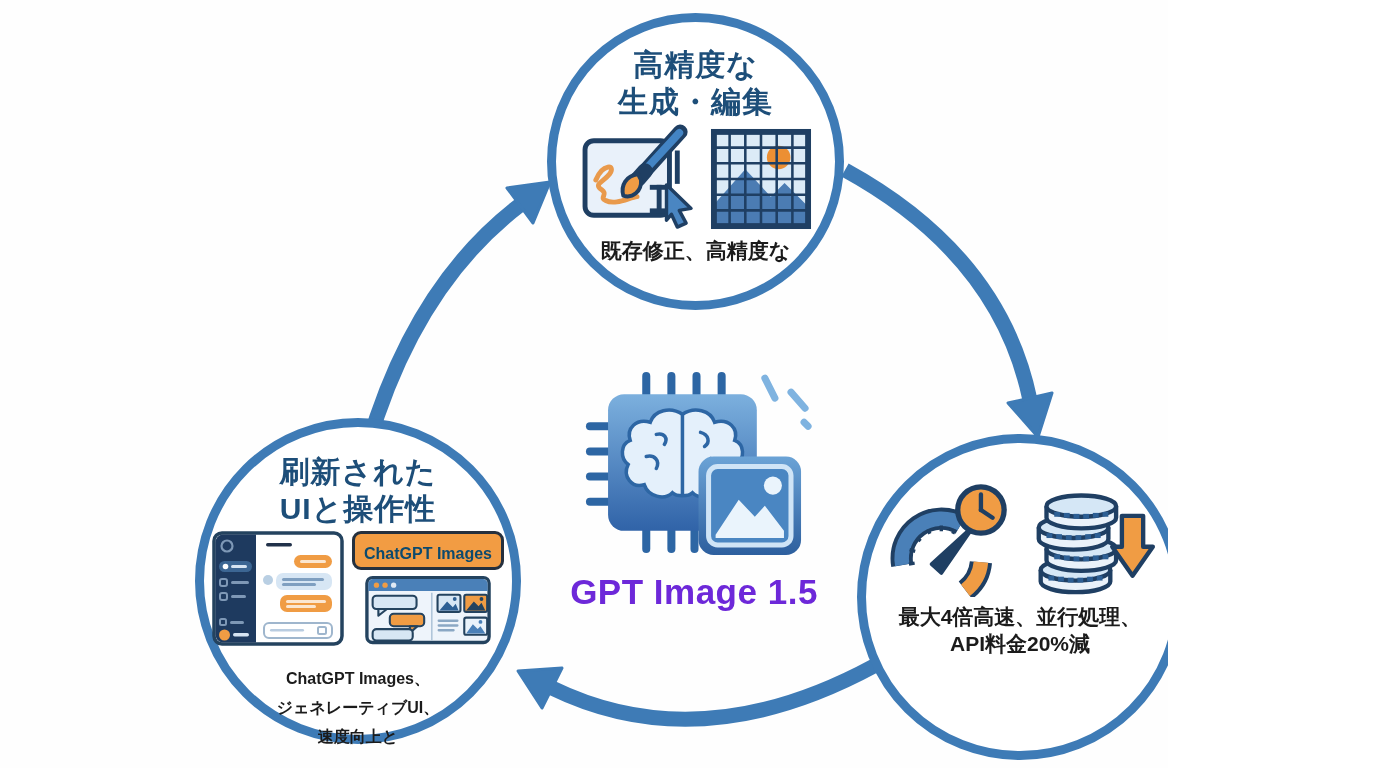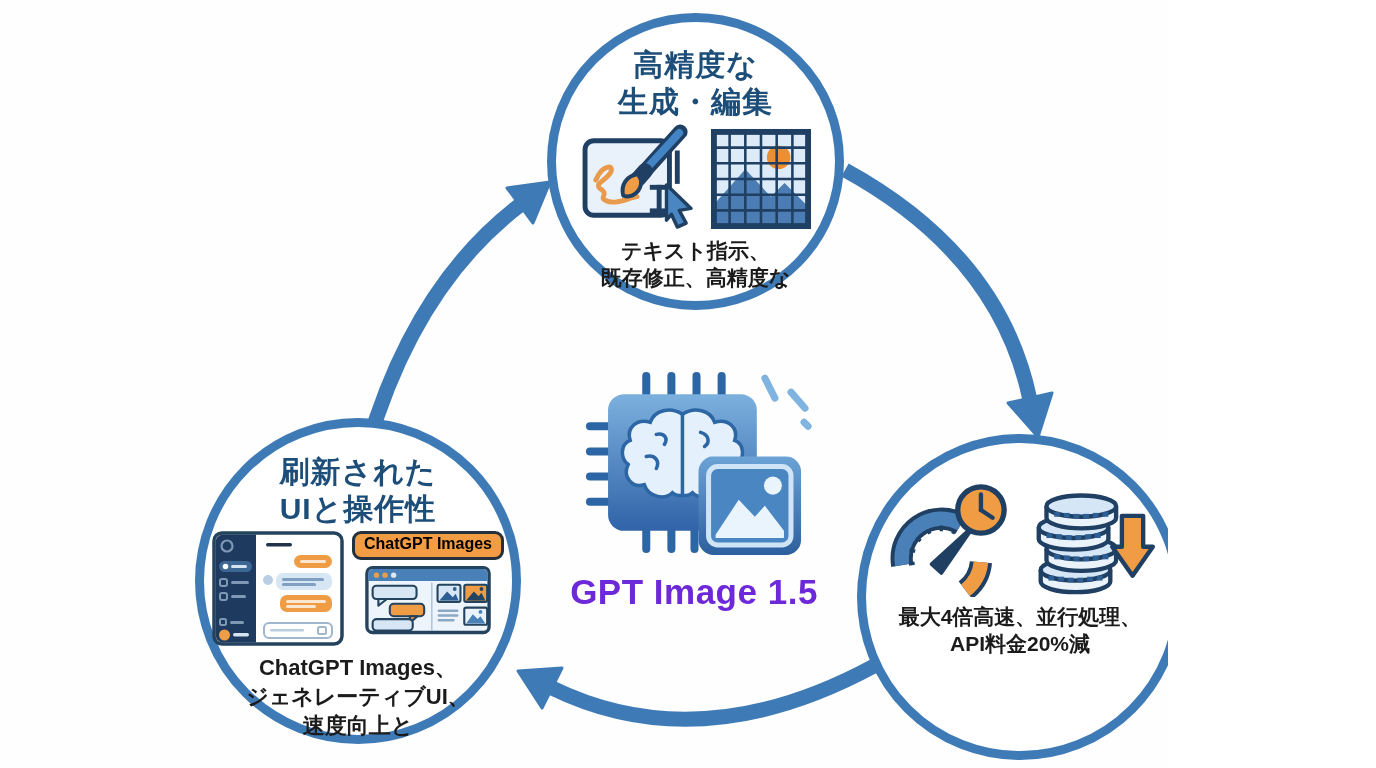--- a/index.html
+++ b/index.html
@@ -17,25 +17,25 @@
   #node-right { left:857px; top:434px; width:326px; height:326px; padding-top:30px; }
   #node-left  { left:195px; top:418px; width:326px; height:326px; padding-top:26px; }
   .node-title { color:#1d4e79; font-weight:800; font-size:30px; line-height:37px; text-align:center; letter-spacing:1px; }
   .node-desc  { color:#1b1b1b; font-weight:700; font-size:21px; line-height:27px; text-align:center; }
   .icon-row { display:flex; align-items:flex-end; justify-content:center; }
   #node-top  .icon-row { margin-top:4px; gap:10px; }
   #node-right .icon-row { margin-top:8px; gap:6px; align-items:flex-start; }
   #node-left .icon-row { margin-top:4px; gap:8px; align-items:flex-start; }
   #node-top  .node-desc { margin-top:7px; }
   #node-right .node-desc { margin-top:6px; }
-  #node-left .node-desc { margin-top:7px; font-size:22px; line-height:29px; }
+  #node-left .node-desc { margin-top:18px; font-size:16px; line-height:29px; }
   .left-col2 { display:flex; flex-direction:column; align-items:center; gap:5px; }
   .badge {
     background:#f29c43; border:3px solid #25303e; border-radius:9px;
-    color:#000000; font-weight:800; font-size:16px; padding:1px 9px 4px; white-space:nowrap;
+    color:#0c4a6e; font-weight:800; font-size:16px; padding:11px 9px 4px; white-space:nowrap;
   }
   .center-block { position:absolute; left:553px; top:364px; width:282px; text-align:center; z-index:1; }
   .center-title { margin-top:8px; color:#6d28d9; font-weight:800; font-size:35px; letter-spacing:0.5px; }
 </style>
 </head>
 <body>
 
 <div class="stage">
 
   <svg class="arrows-layer" width="1376" height="768" viewBox="0 0 1376 768">
@@ -85,21 +85,20 @@
           <line x1="4" y1="20" x2="100" y2="20"></line>
             <line x1="4" y1="36" x2="100" y2="36"></line>
           <line x1="4" y1="52" x2="100" y2="52"></line>
             <line x1="4" y1="68" x2="100" y2="68"></line>
           <line x1="4" y1="84" x2="100" y2="84"></line>
         </g>
         <rect x="4" y="4" width="96" height="96" fill="none" stroke="#1f3f63" stroke-width="6"></rect>
       </svg>
     </div>
     <div class="node-desc">
-      <div>テキスト指示、</div>
       <div>既存修正、高精度な</div>
     </div>
   </div>
 
   <div class="node" id="node-right">
     <div class="icon-row">
       <svg width="134" height="116" viewBox="0 0 134 120">
         <path d="M 17.6 87 A 41 41 0 0 1 78.5 44.5" fill="none" stroke="#1f3f63" stroke-width="23"></path>
         <path d="M 17.6 87 A 41 41 0 0 1 78.5 44.5" fill="none" stroke="#4a80b8" stroke-width="15"></path>
         <path d="M 99 84 A 41 41 0 0 1 83 113" fill="none" stroke="#1f3f63" stroke-width="23"></path>

